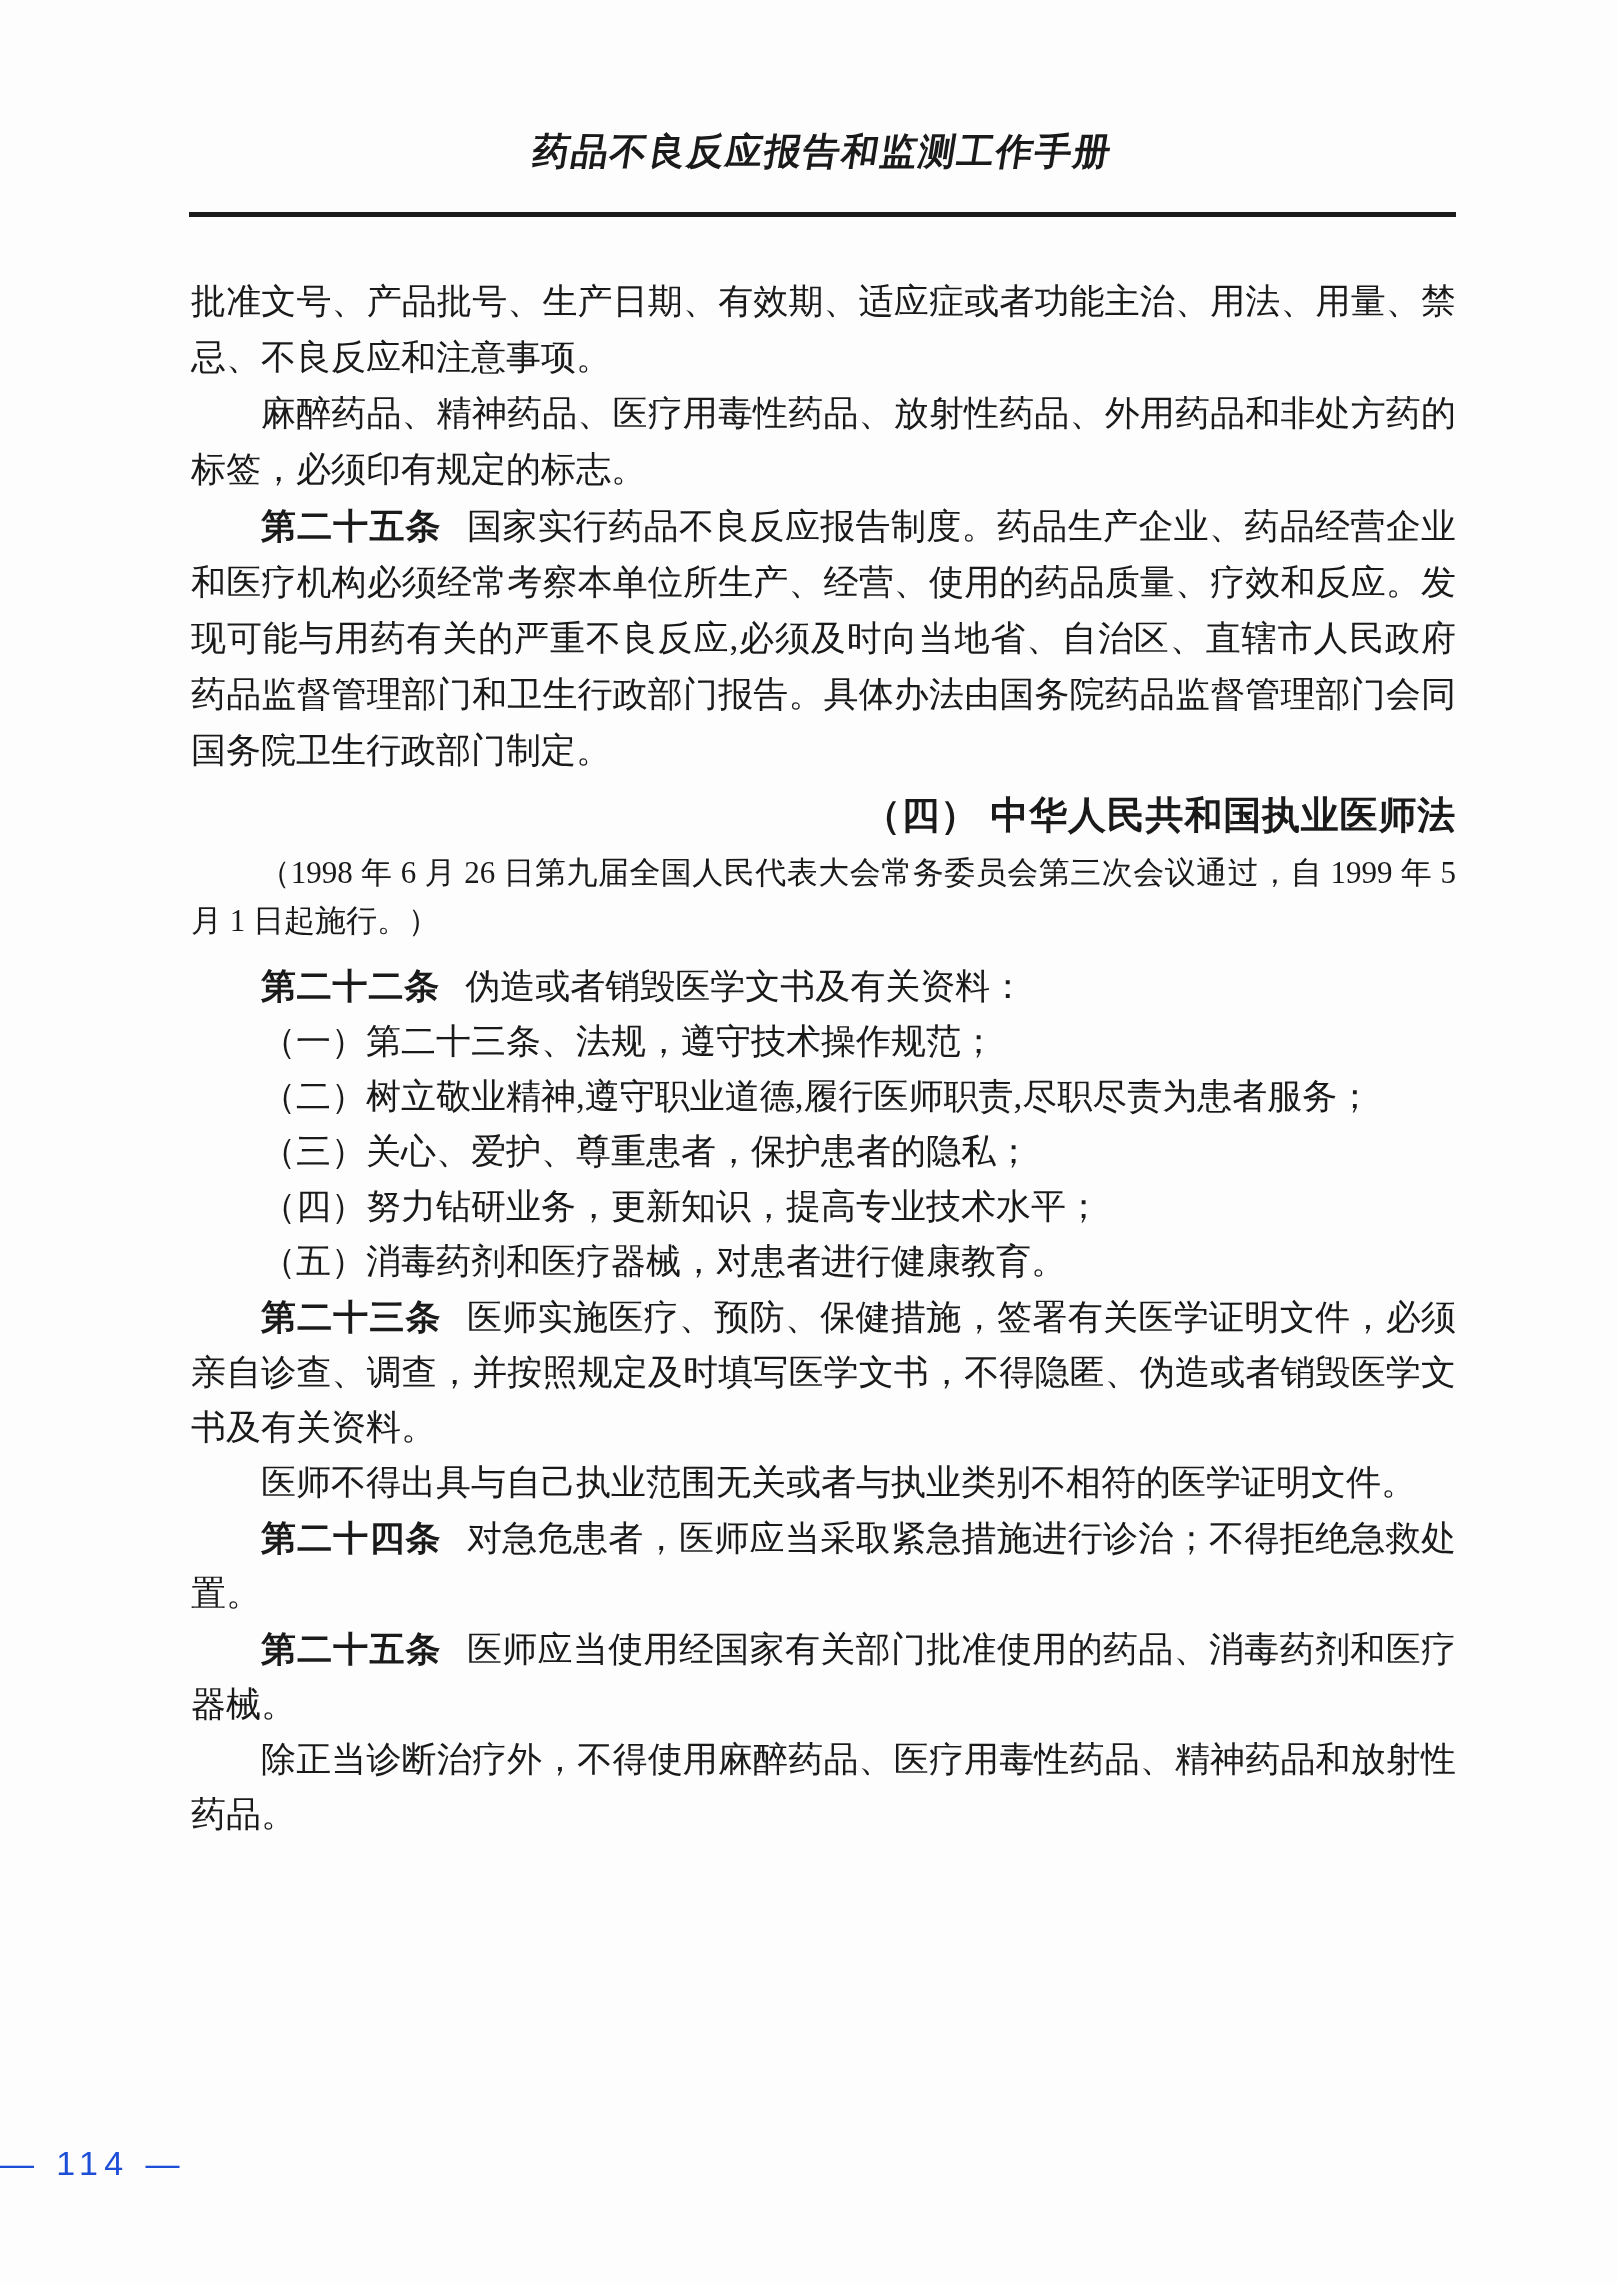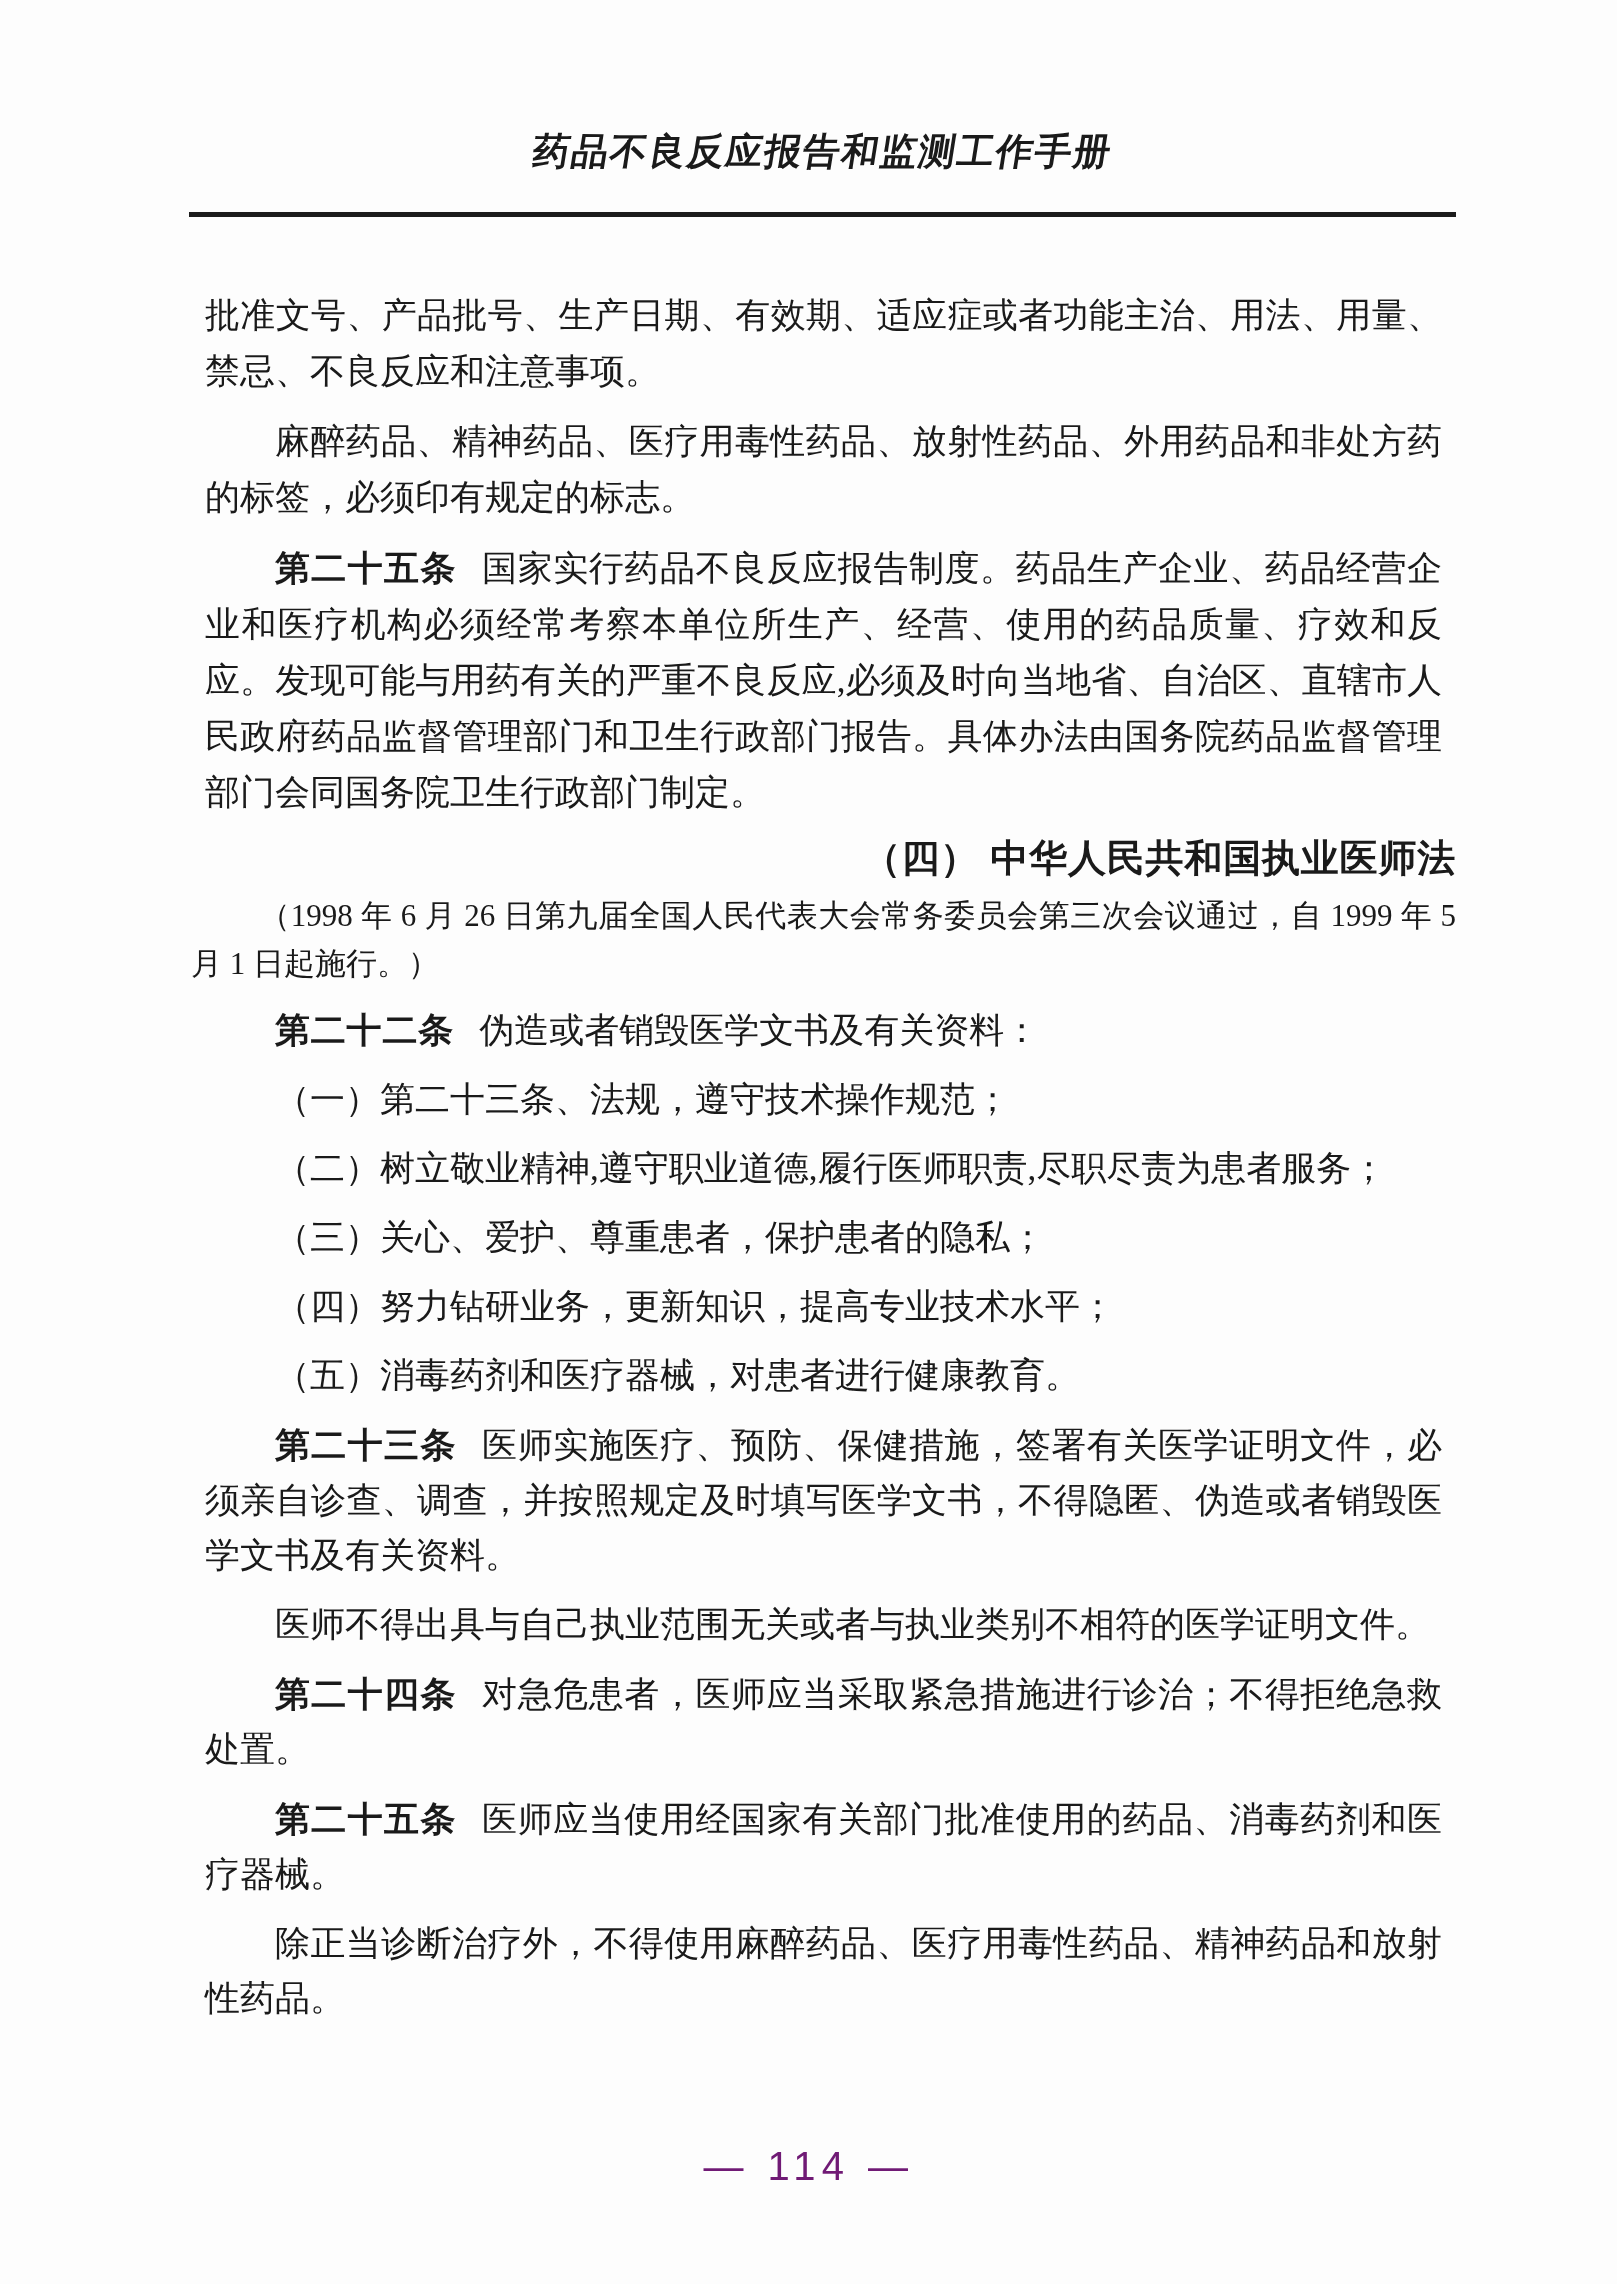--- a/index.html
+++ b/index.html
@@ -29,21 +29,21 @@
     position:absolute; top:212px; left:189px; width:1267px; height:4.8px;
     background:#1c1c1c;
   }
   
   .content {
     position:absolute; left:191px; top:274px; width:1265px;
     text-align:justify;
     text-justify:inter-character;
   }
   .content p {
-    margin:14px;
+    margin:0;
     font-size:35px;
     line-height:56px;
     text-indent:2em;
   }
   .sec2 p { line-height:55px; }
   p.noindent { text-indent:0; }
   .lead {
     font-family:"Liberation Sans", sans-serif;
     font-weight:700;
     margin-right:0.72em;
@@ -61,25 +61,24 @@
   }
   p.enactment-note {
     font-size:31px !important;
     line-height:48px !important;
     text-indent:2.2em;
     margin:9.7px 0 13px 0 !important;
   }
   
   .footer {
     position:absolute; left:0; top:2144px; width:100%;
-    text-align:center;
     font-family:"Liberation Sans", sans-serif;
-    font-size:40px;
+    font-size:34px;
     letter-spacing:6.4px;
-    color:#701a75;
+    color:#1d4ed8;
   }
 </style>
 </head>
 <body>
 
 <div class="page">
 
   <div class="running-header">
     <span class="title">药品不良反应报告和监测工作手册</span>
   </div>

